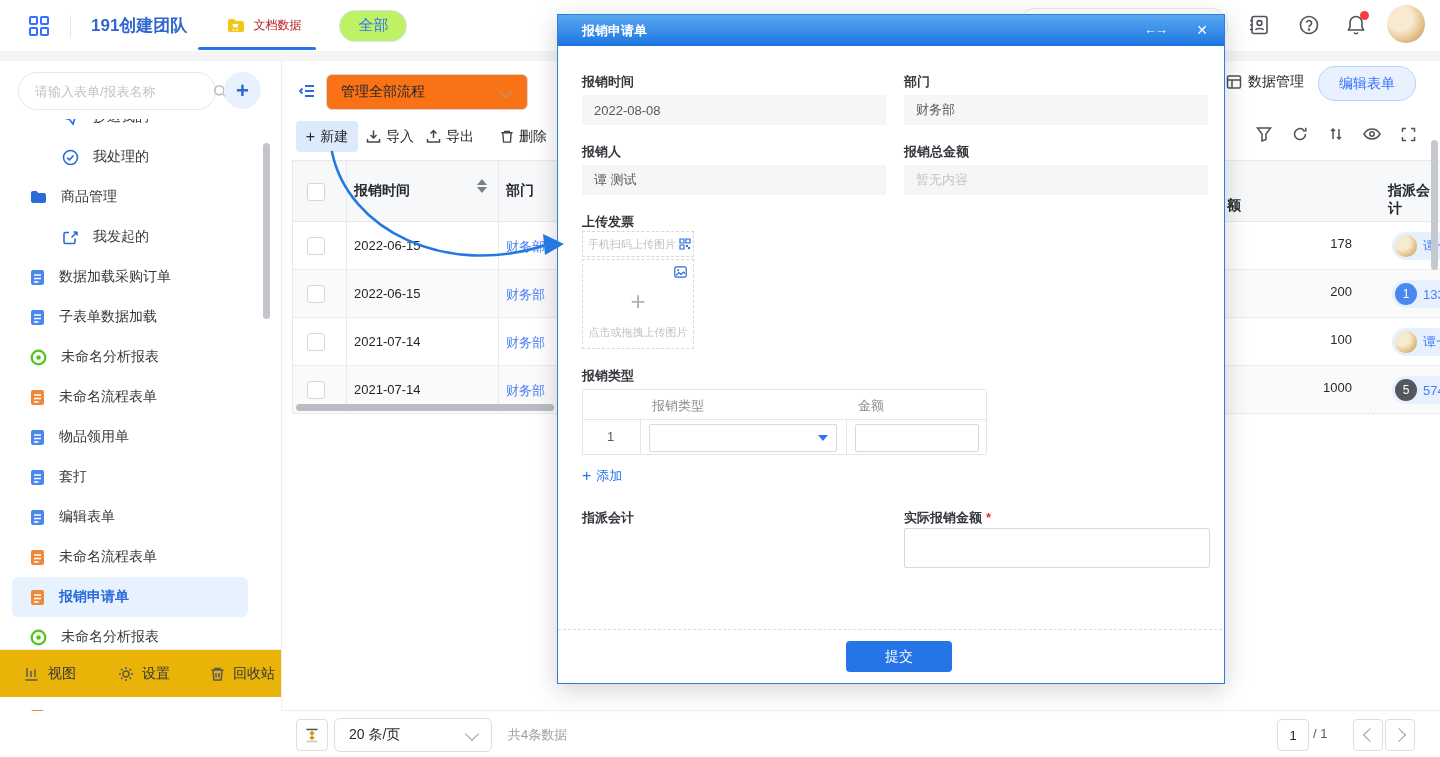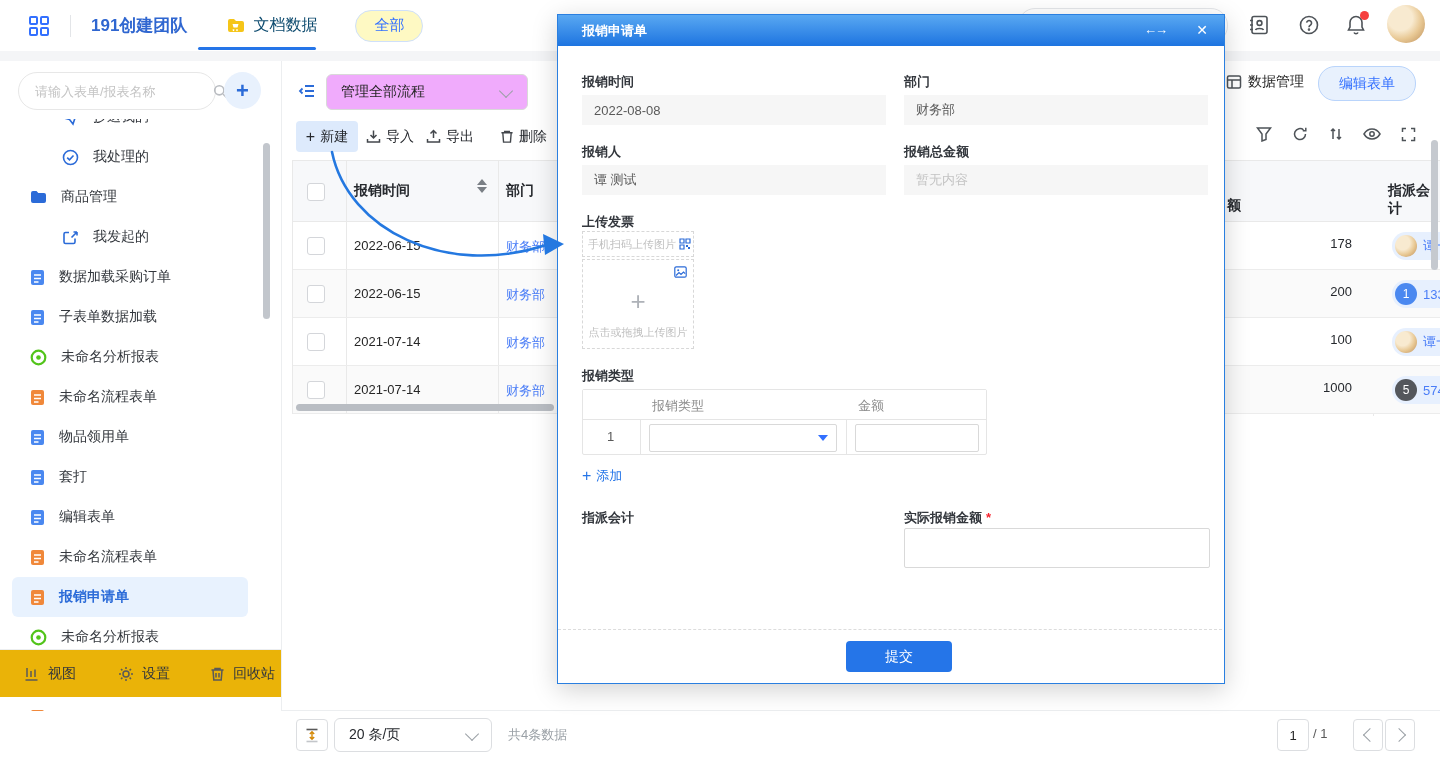--- a/index.html
+++ b/index.html
@@ -7,23 +7,23 @@
        font-family:"Liberation Sans","DejaVu Sans",sans-serif;color:#262626;-webkit-font-smoothing:antialiased;}
   .abs{position:absolute;}
   .row{display:flex;align-items:center;}
   svg{display:block;}
 
   
   .topbar{position:absolute;left:0;top:0;width:1440px;height:51px;background:#fff;z-index:5;}
   .topband{position:absolute;left:0;top:51px;width:1440px;height:10px;background:#f4f5f7;z-index:4;}
   .team{font-size:17px;color:#2f66d0;font-weight:bold;}
   .vdiv{width:1px;height:22px;background:#e3e5e8;}
-  .tab-doc{font-size:16px;color:#0c4a6e;}
+  .tab-doc{font-size:12px;color:#b91c1c;}
   .tab-underline{position:absolute;left:198px;top:47px;width:118px;height:3px;background:#2575e8;border-radius:2px;}
-  .pill-all{height:30px;padding:0 18px;border:1px solid #cfe0fa;background:#fef9c3;border-radius:16px;
+  .pill-all{height:30px;padding:0 18px;border:1px solid #cfe0fa;background:#bef264;border-radius:16px;
             color:#3370ff;font-size:15px;display:flex;align-items:center;}
   .search-top{position:absolute;left:1018px;top:8px;width:208px;height:33px;border:1px solid #e5e7ea;
               border-radius:17px;background:#fff;z-index:1;}
 
   
   .sidebar{position:absolute;left:0;top:61px;width:281px;height:649px;background:#fff;border-right:1px solid #eceef0;}
   .sb-search{position:absolute;left:18px;top:11px;width:196px;height:36px;border:1px solid #e7e7e7;border-radius:19px;
              background:#fff;display:flex;align-items:center;}
   .sb-search input{border:0;outline:0;background:transparent;flex:1;margin-left:14px;font-size:13px;color:#737373;
                    font-family:inherit;}
@@ -38,21 +38,21 @@
   .sb-item.sel{background:#e8f2fe;border-radius:6px;margin:0 12px;color:#2b6bd8;font-weight:bold;}
   .sb-item.sel.lvl1{padding-left:18px;}
   .sb-scroll{position:absolute;left:263px;top:82px;width:7px;height:176px;background:#c2c6cc;border-radius:4px;}
   .sb-footer{position:absolute;left:0;top:649px;width:281px;height:47px;background:#eab308;border-top:1px solid #eceef0;
              border-right:1px solid #eceef0;display:flex;align-items:center;z-index:6;}
   .sb-footer .fitem{display:flex;align-items:center;font-size:14px;color:#33373d;}
   .sb-footer .fitem span{margin-left:8px;}
 
   
   .flow-select{position:absolute;left:326px;top:74px;width:200px;height:34px;border:1px solid #d9d9d9;border-radius:6px;
-               background:#f0abfc;display:flex;align-items:center;font-size:14px;color:#262626;}
+               background:#f97316;display:flex;align-items:center;font-size:14px;color:#262626;}
   .btn-new{position:absolute;left:296px;top:121px;width:62px;height:31px;background:#ddeafc;border-radius:4px;
            display:flex;align-items:center;justify-content:center;font-size:14px;color:#26292e;}
   .tbtn{position:absolute;top:121px;height:31px;display:flex;align-items:center;font-size:14px;color:#26292e;}
   .tbtn svg{margin-right:5px;}
   .edit-form{position:absolute;left:1318px;top:66px;width:96px;height:33px;border:1px solid #b9d4fb;background:#e8f1fd;
              border-radius:17px;color:#3370ff;font-size:14px;display:flex;align-items:center;justify-content:center;}
   .dm{position:absolute;left:1226px;top:73px;display:flex;align-items:center;font-size:14px;color:#262626;text-align:right;}
   .iconrow{position:absolute;left:1256px;top:126px;width:160px;display:flex;justify-content:space-between;align-items:center;}
 
   

